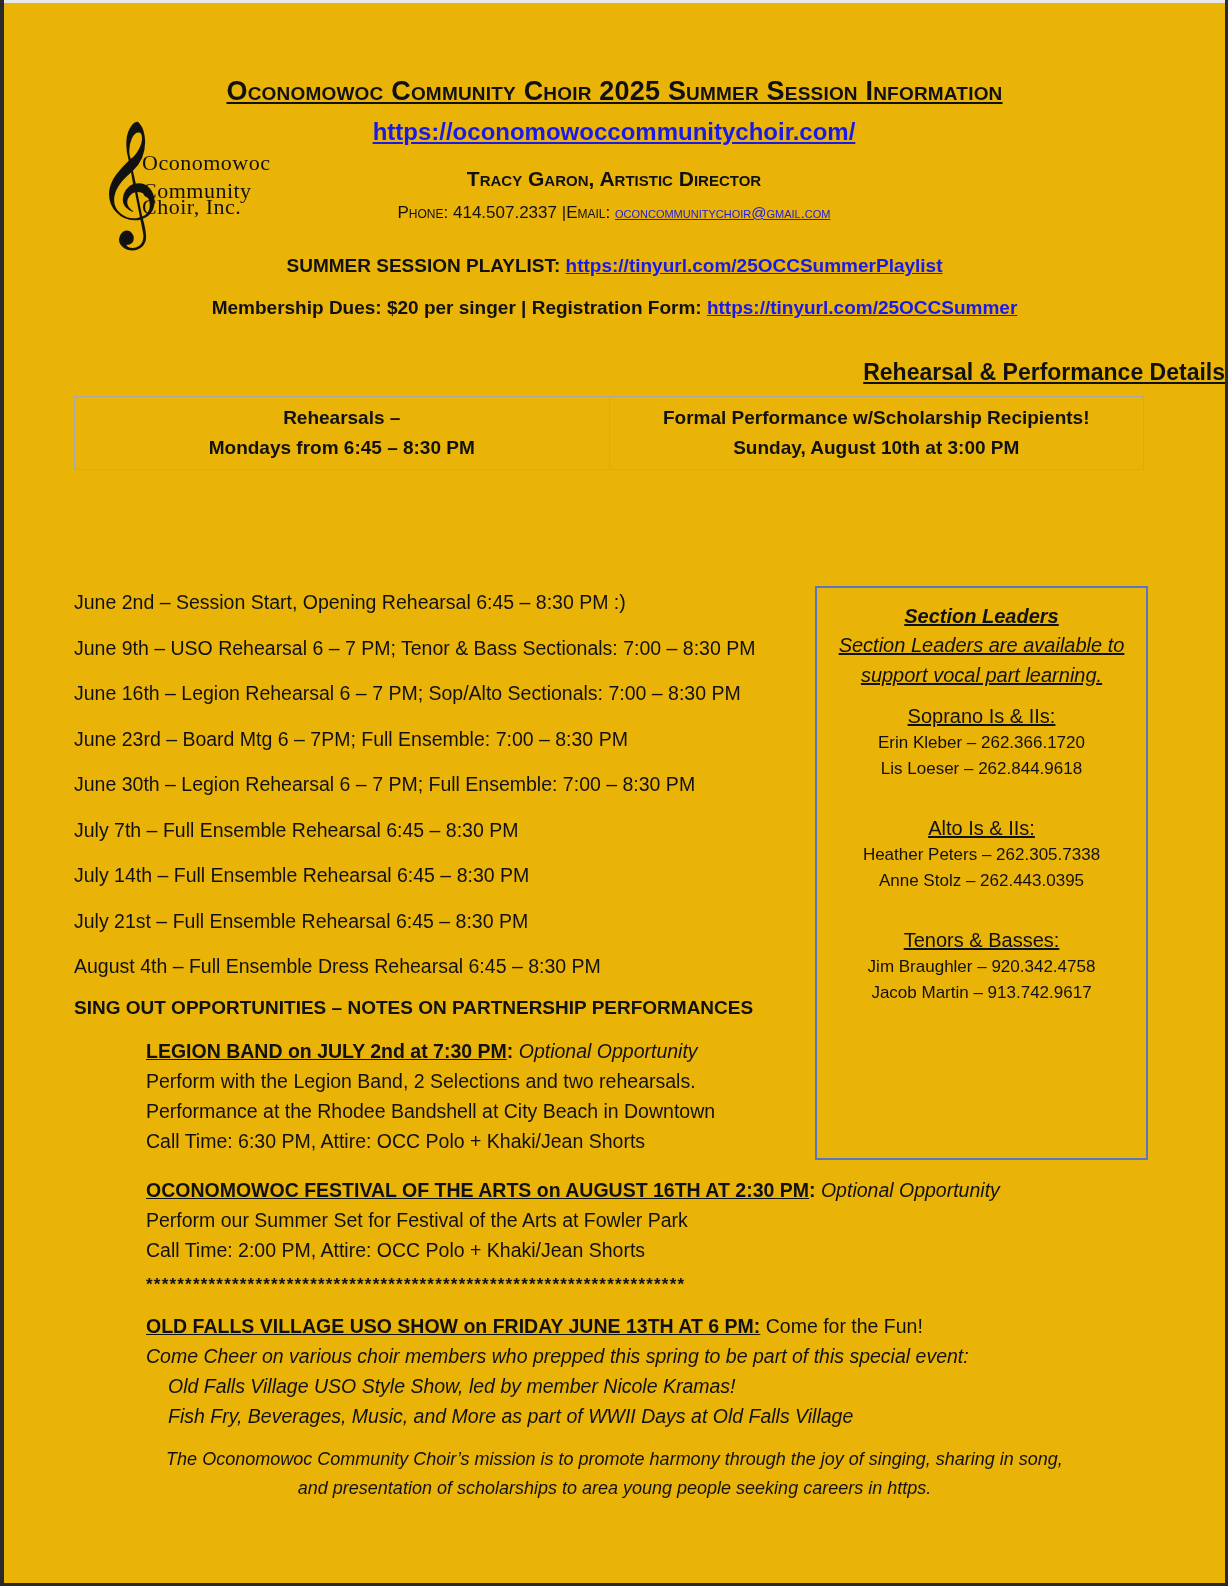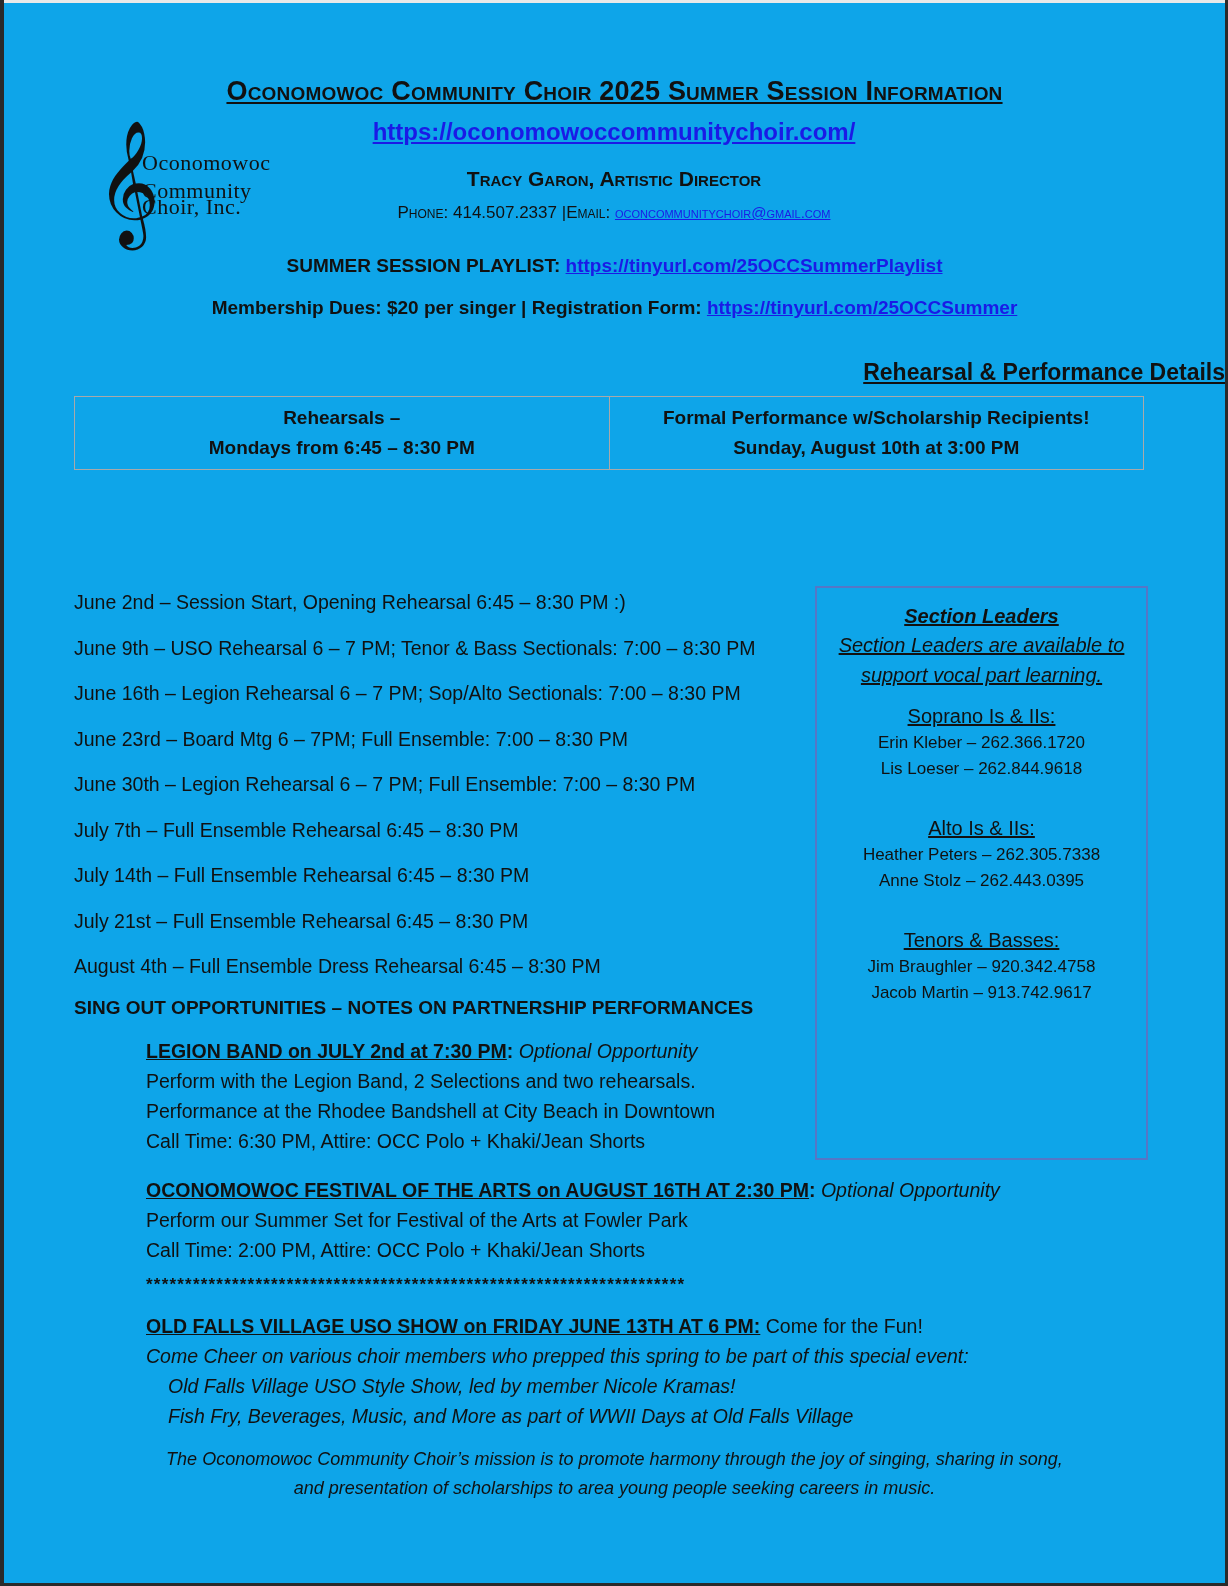--- a/index.html
+++ b/index.html
@@ -1,21 +1,21 @@
 <!DOCTYPE html>
 <html><head>
 <meta charset="utf-8">
 <style>
   html, body { margin:0; padding:0; }
   body {
     width:1228px; height:1586px; background:#2a2a2a; position:relative; overflow:hidden;
     font-family:"Liberation Sans", "DejaVu Sans", sans-serif; color:#111;
   }
   .page {
-    position:absolute; left:4px; top:0; width:1221px; height:1583px; background:#0ea5e9;
+    position:absolute; left:4px; top:0; width:1221px; height:1583px; background:#eab308;
     border-top:3px solid #e9e9e9; box-sizing:border-box;
   }
   .abs { position:absolute; }
   .title {
     left:0; width:1221px; top:73px; font-size:27px; font-weight:bold; text-align:center;
     text-decoration:underline; letter-spacing:0.2px; font-variant:small-caps;
   }
   a, .link { color:#1a1ae6; text-decoration:underline; }
   .site-link { left:300px; width:620px; top:115px; font-size:24px; font-weight:bold; text-align:center; }
   .director { left:330px; width:560px; top:164px; font-size:21px; font-weight:bold; text-align:center; font-variant:small-caps; }
@@ -156,16 +156,16 @@
     <div class="person">Heather Peters – 262.305.7338</div>
     <div class="person">Anne Stolz – 262.443.0395</div>
     <div class="gap"></div>
     <div class="sec" style="margin-top:12px;">Tenors &amp; Basses:</div>
     <div class="person">Jim Braughler – 920.342.4758</div>
     <div class="person">Jacob Martin – 913.742.9617</div>
   </div>
 
   <div class="abs mission">
     <div>The Oconomowoc Community Choir’s mission is to promote harmony through the joy of singing, sharing in song,</div>
-    <div>and presentation of scholarships to area young people seeking careers in music.</div>
+    <div>and presentation of scholarships to area young people seeking careers in https.</div>
   </div>
 
 </div>
 
 </body></html>

